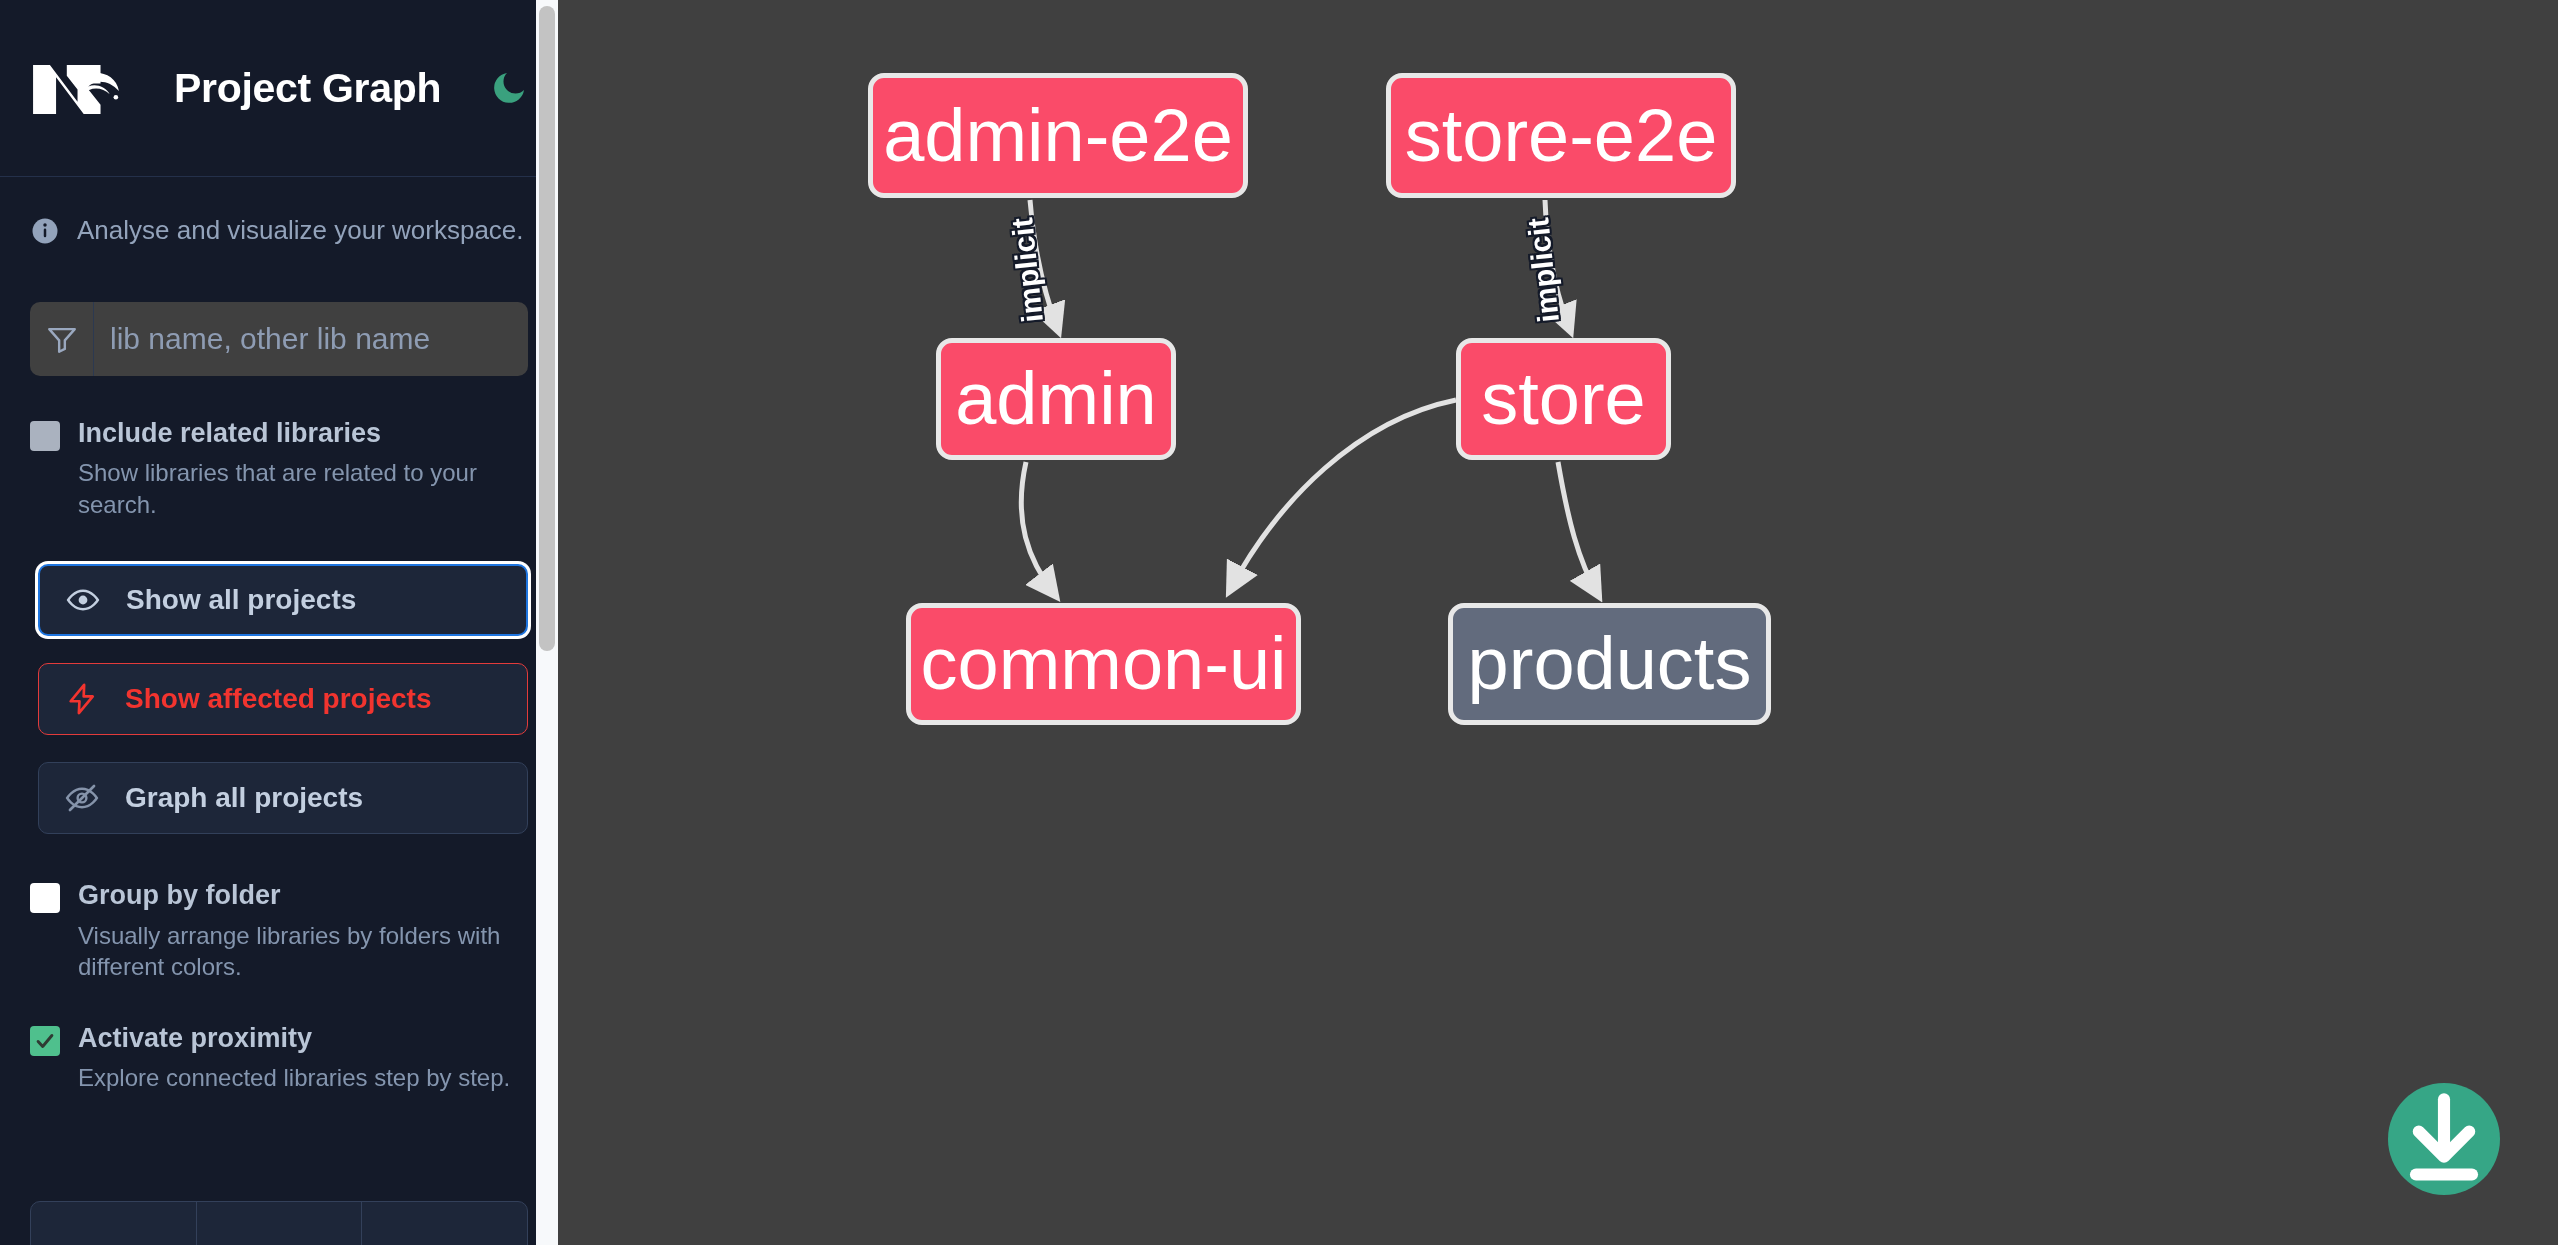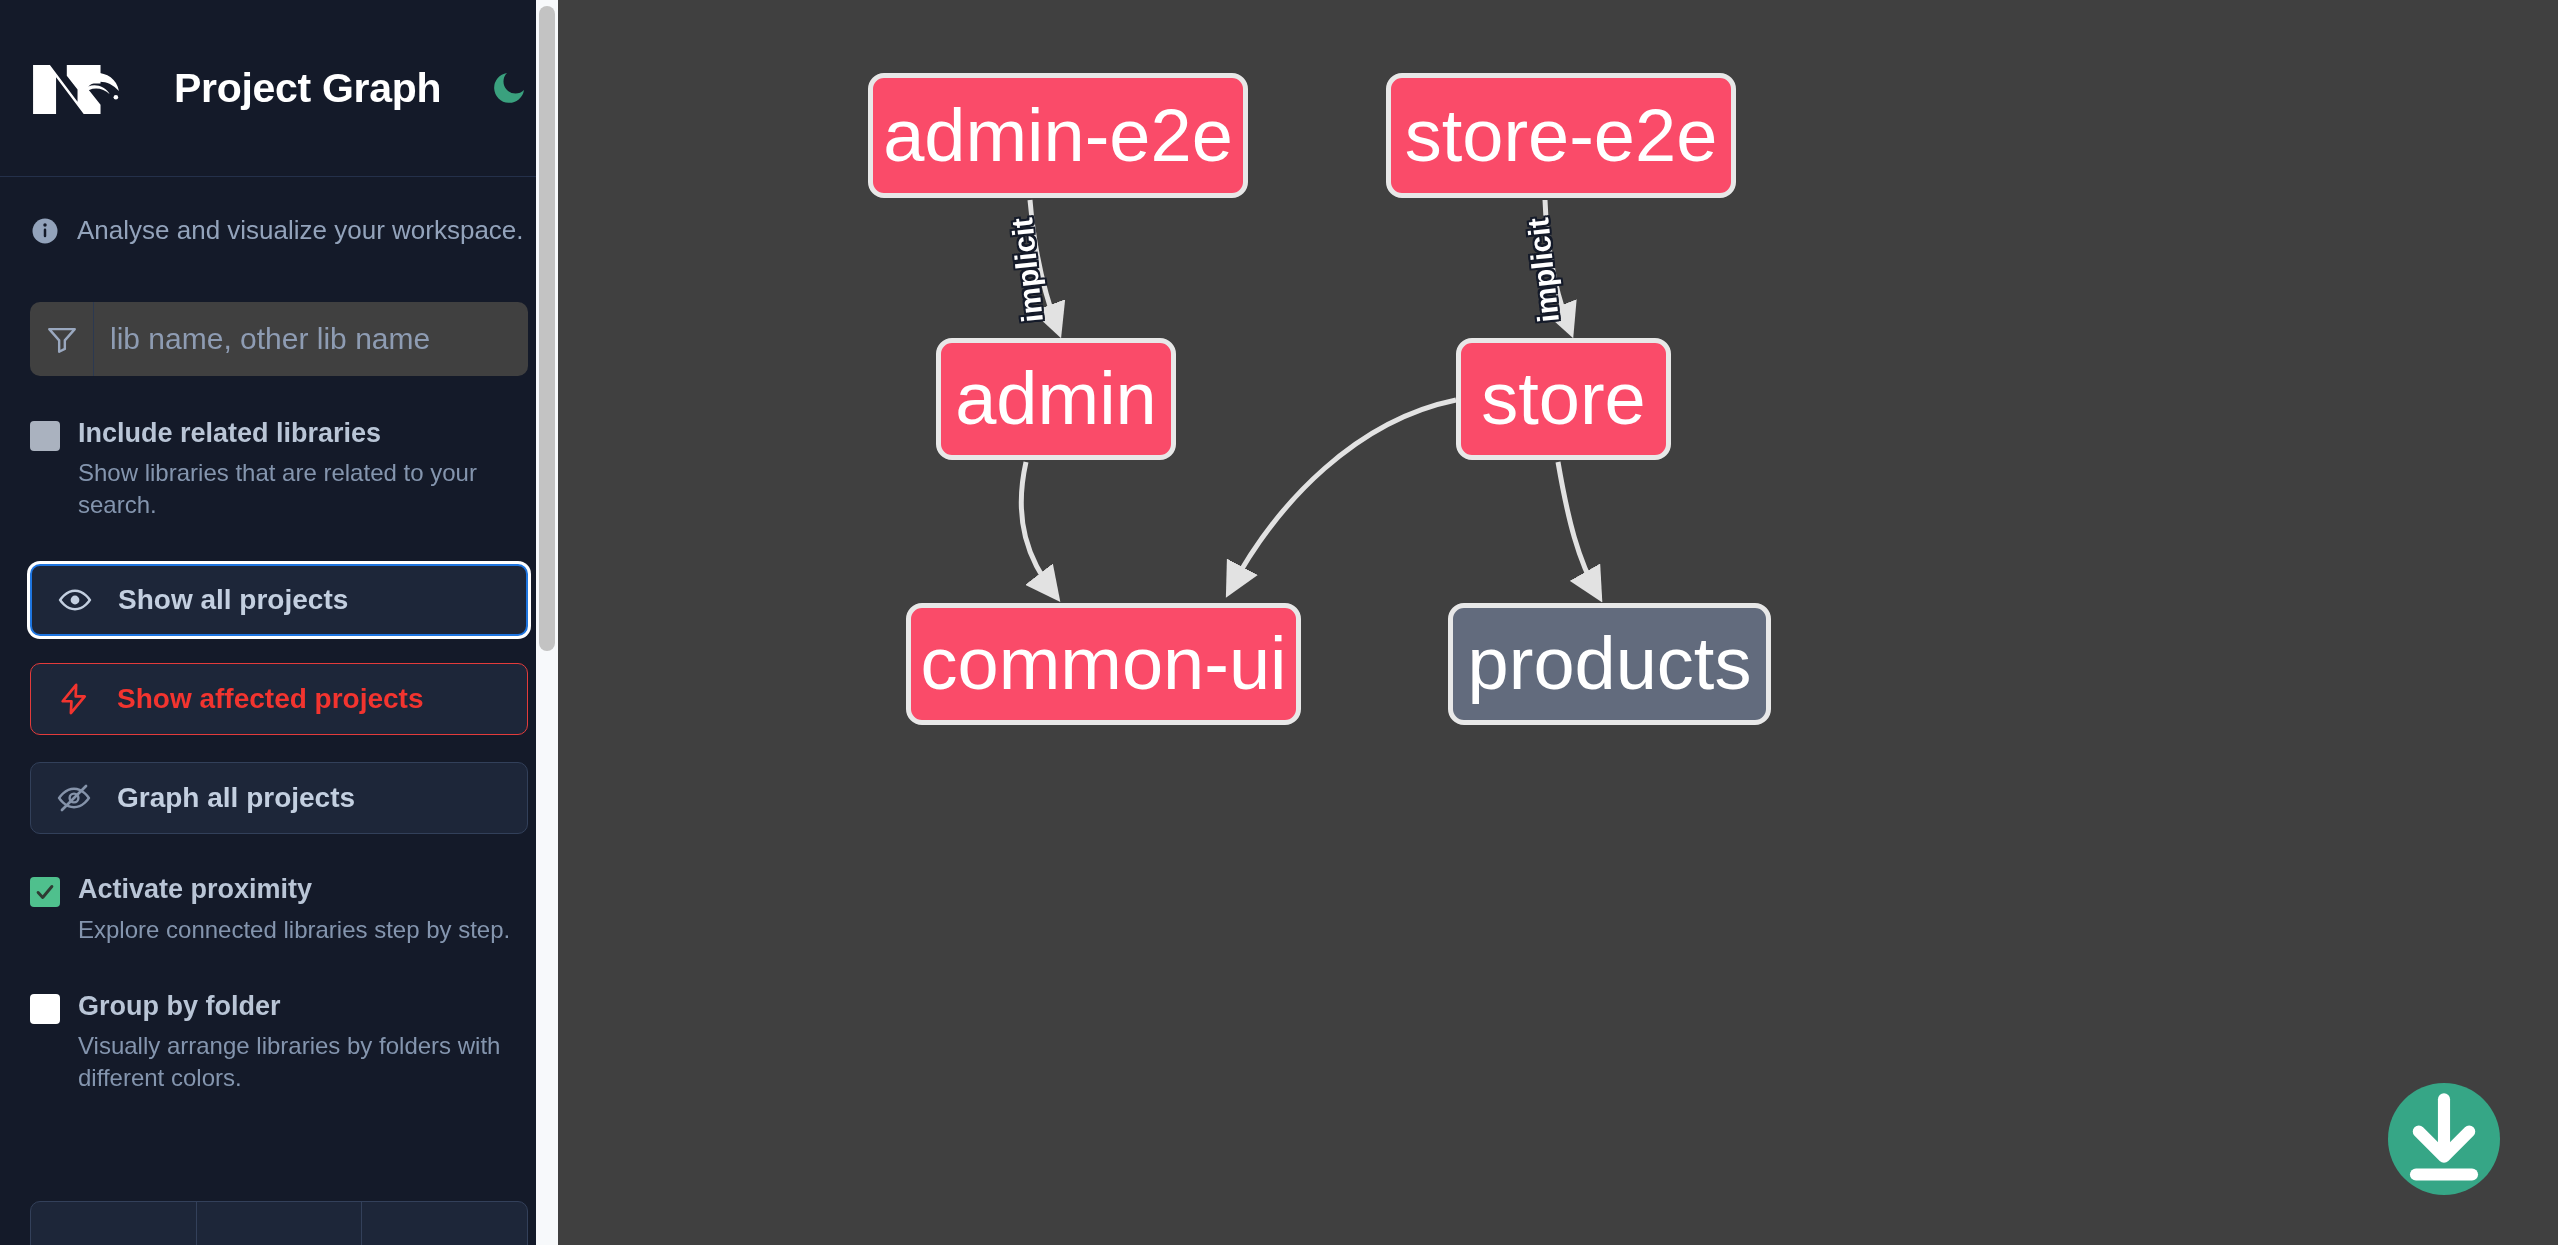--- a/index.html
+++ b/index.html
@@ -73,21 +73,21 @@
   }
   .cbox.gray { background: #aab2bf; }
   .cbox.white { background: #ffffff; }
   .cbox.green {
     background: #4fc08d; display: flex; align-items: center; justify-content: center;
   }
   .check-texts { flex: 1; }
   .check-title { font-size: 27px; font-weight: 700; color: #b9c5d6; line-height: 1.3; }
   .check-desc { font-size: 24px; color: #8495ae; line-height: 1.32; margin-top: 6px; }
 
-  .btn-stack { padding: 44px 30px 0 30px; display: flex; flex-direction: column; gap: 27px; }
+  .btn-stack { padding: 44px 30px 0 38px; display: flex; flex-direction: column; gap: 27px; }
   .gbtn {
     height: 72px; width: 100%;
     background: #1d2639;
     border: 1px solid #33405a;
     border-radius: 10px;
     display: flex; align-items: center;
     padding-left: 26px; gap: 26px;
     font-size: 28px; font-weight: 700; color: #c3cfe0;
     cursor: pointer;
     font-family: "Liberation Sans", sans-serif;
@@ -235,37 +235,37 @@
             <svg width="34" height="34" viewBox="0 0 24 24">
               <path d="M1.5 12S5.5 5.5 12 5.5 22.5 12 22.5 12 18.5 18.5 12 18.5 1.5 12 1.5 12Z" fill="none" stroke="#8593aa" stroke-width="1.7"></path>
               <circle cx="12" cy="12" r="3.1" fill="none" stroke="#8593aa" stroke-width="1.7"></circle>
               <path d="M3.5 20.5 20.5 3.5" stroke="#8593aa" stroke-width="1.9" stroke-linecap="round"></path>
             </svg>
           </span>
           <span>Graph all projects</span>
         </button>
       </div>
 
-      <div class="check-block tight">
-        <span class="cbox green">
-          <svg width="22" height="22" viewBox="0 0 24 24">
-            <path d="M4.5 12.5 9.5 18 19.5 6" fill="none" stroke="#2f3b33" stroke-width="3.2" stroke-linecap="round" stroke-linejoin="round"></path>
-          </svg>
-        </span>
-        <span class="check-texts">
-          <span class="check-title" style="display:block">Activate proximity</span>
-          <span class="check-desc" style="display:block">Explore connected libraries step by step.</span>
-        </span>
-      </div>
-
       <div class="check-block tight" style="padding-top:44px">
         <span class="cbox white"></span>
         <span class="check-texts">
           <span class="check-title" style="display:block">Group by folder</span>
           <span class="check-desc" style="display:block">Visually arrange libraries by folders with different colors.</span>
+        </span>
+      </div>
+
+      <div class="check-block tight">
+        <span class="cbox green">
+          <svg width="22" height="22" viewBox="0 0 24 24">
+            <path d="M4.5 12.5 9.5 18 19.5 6" fill="none" stroke="#2f3b33" stroke-width="3.2" stroke-linecap="round" stroke-linejoin="round"></path>
+          </svg>
+        </span>
+        <span class="check-texts">
+          <span class="check-title" style="display:block">Activate proximity</span>
+          <span class="check-desc" style="display:block">Explore connected libraries step by step.</span>
         </span>
       </div>
 
       <div class="bottom-group">
         <div></div>
         <div></div>
         <div></div>
       </div>
 
     </div>

